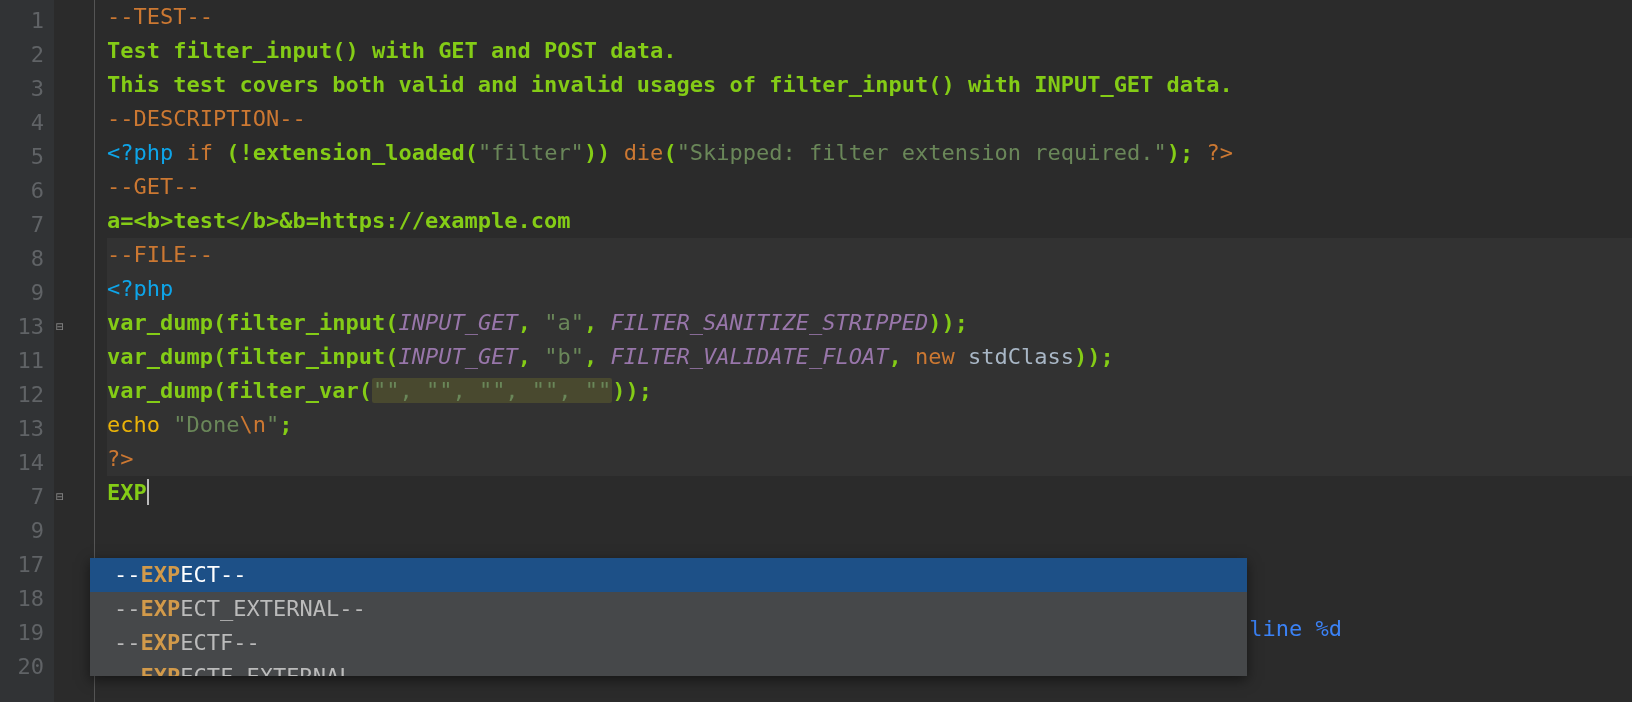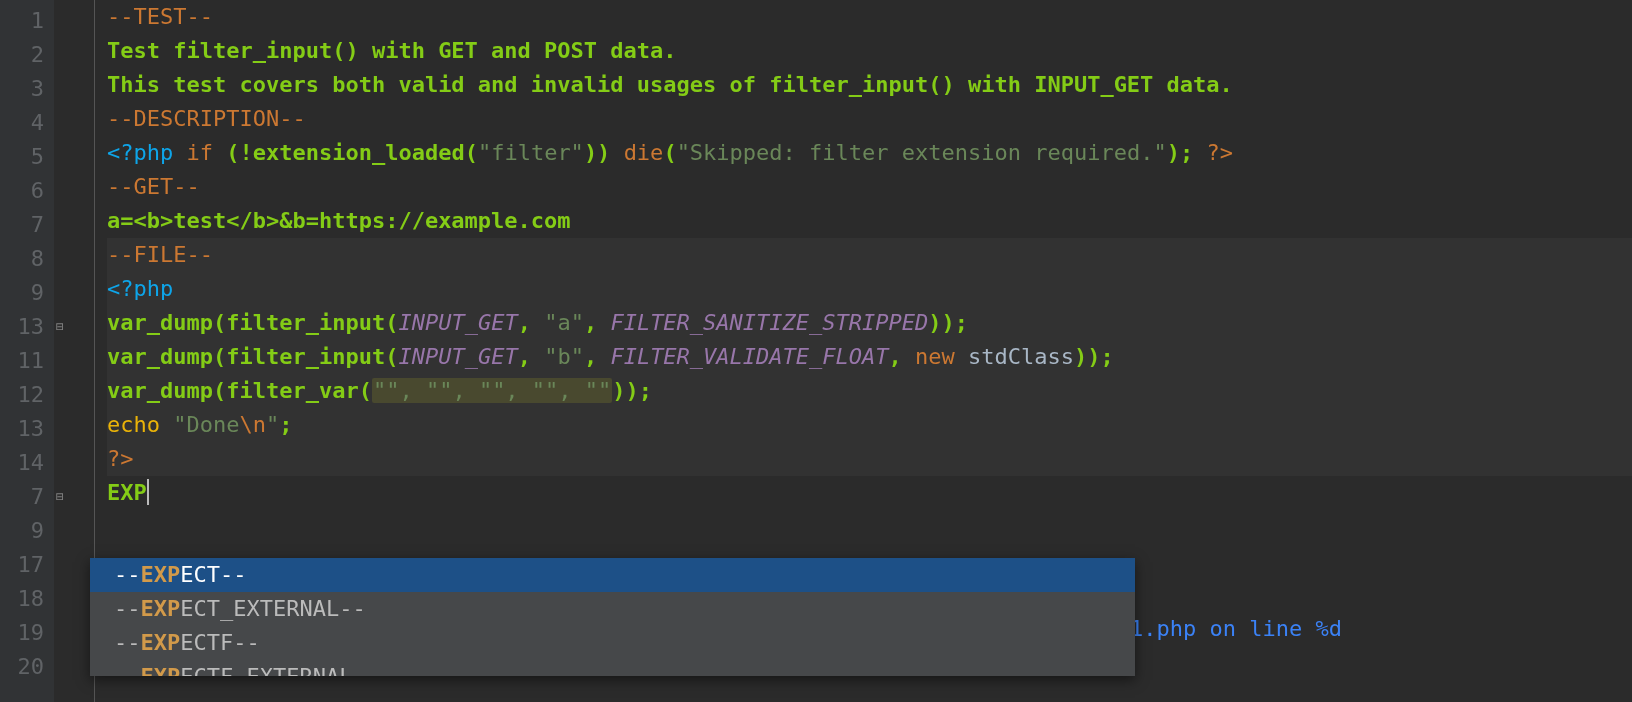--- a/index.html
+++ b/index.html
@@ -83,21 +83,21 @@
     height: 26px;
     background: #bbbbbb;
     vertical-align: middle;
     margin-bottom: 4px;
   }
   
   .popup {
     position: absolute;
     left: 90px;
     top: 558px;
-    width: 1045px;
+    width: 1157px;
     background: #46484a;
     box-shadow: 0 4px 12px rgba(0,0,0,0.5);
     font-size: 22px;
   }
   .popup-item {
     height: 34px;
     line-height: 34px;
     padding-left: 24px;
     color: #bbbbbb;
     white-space: pre;

